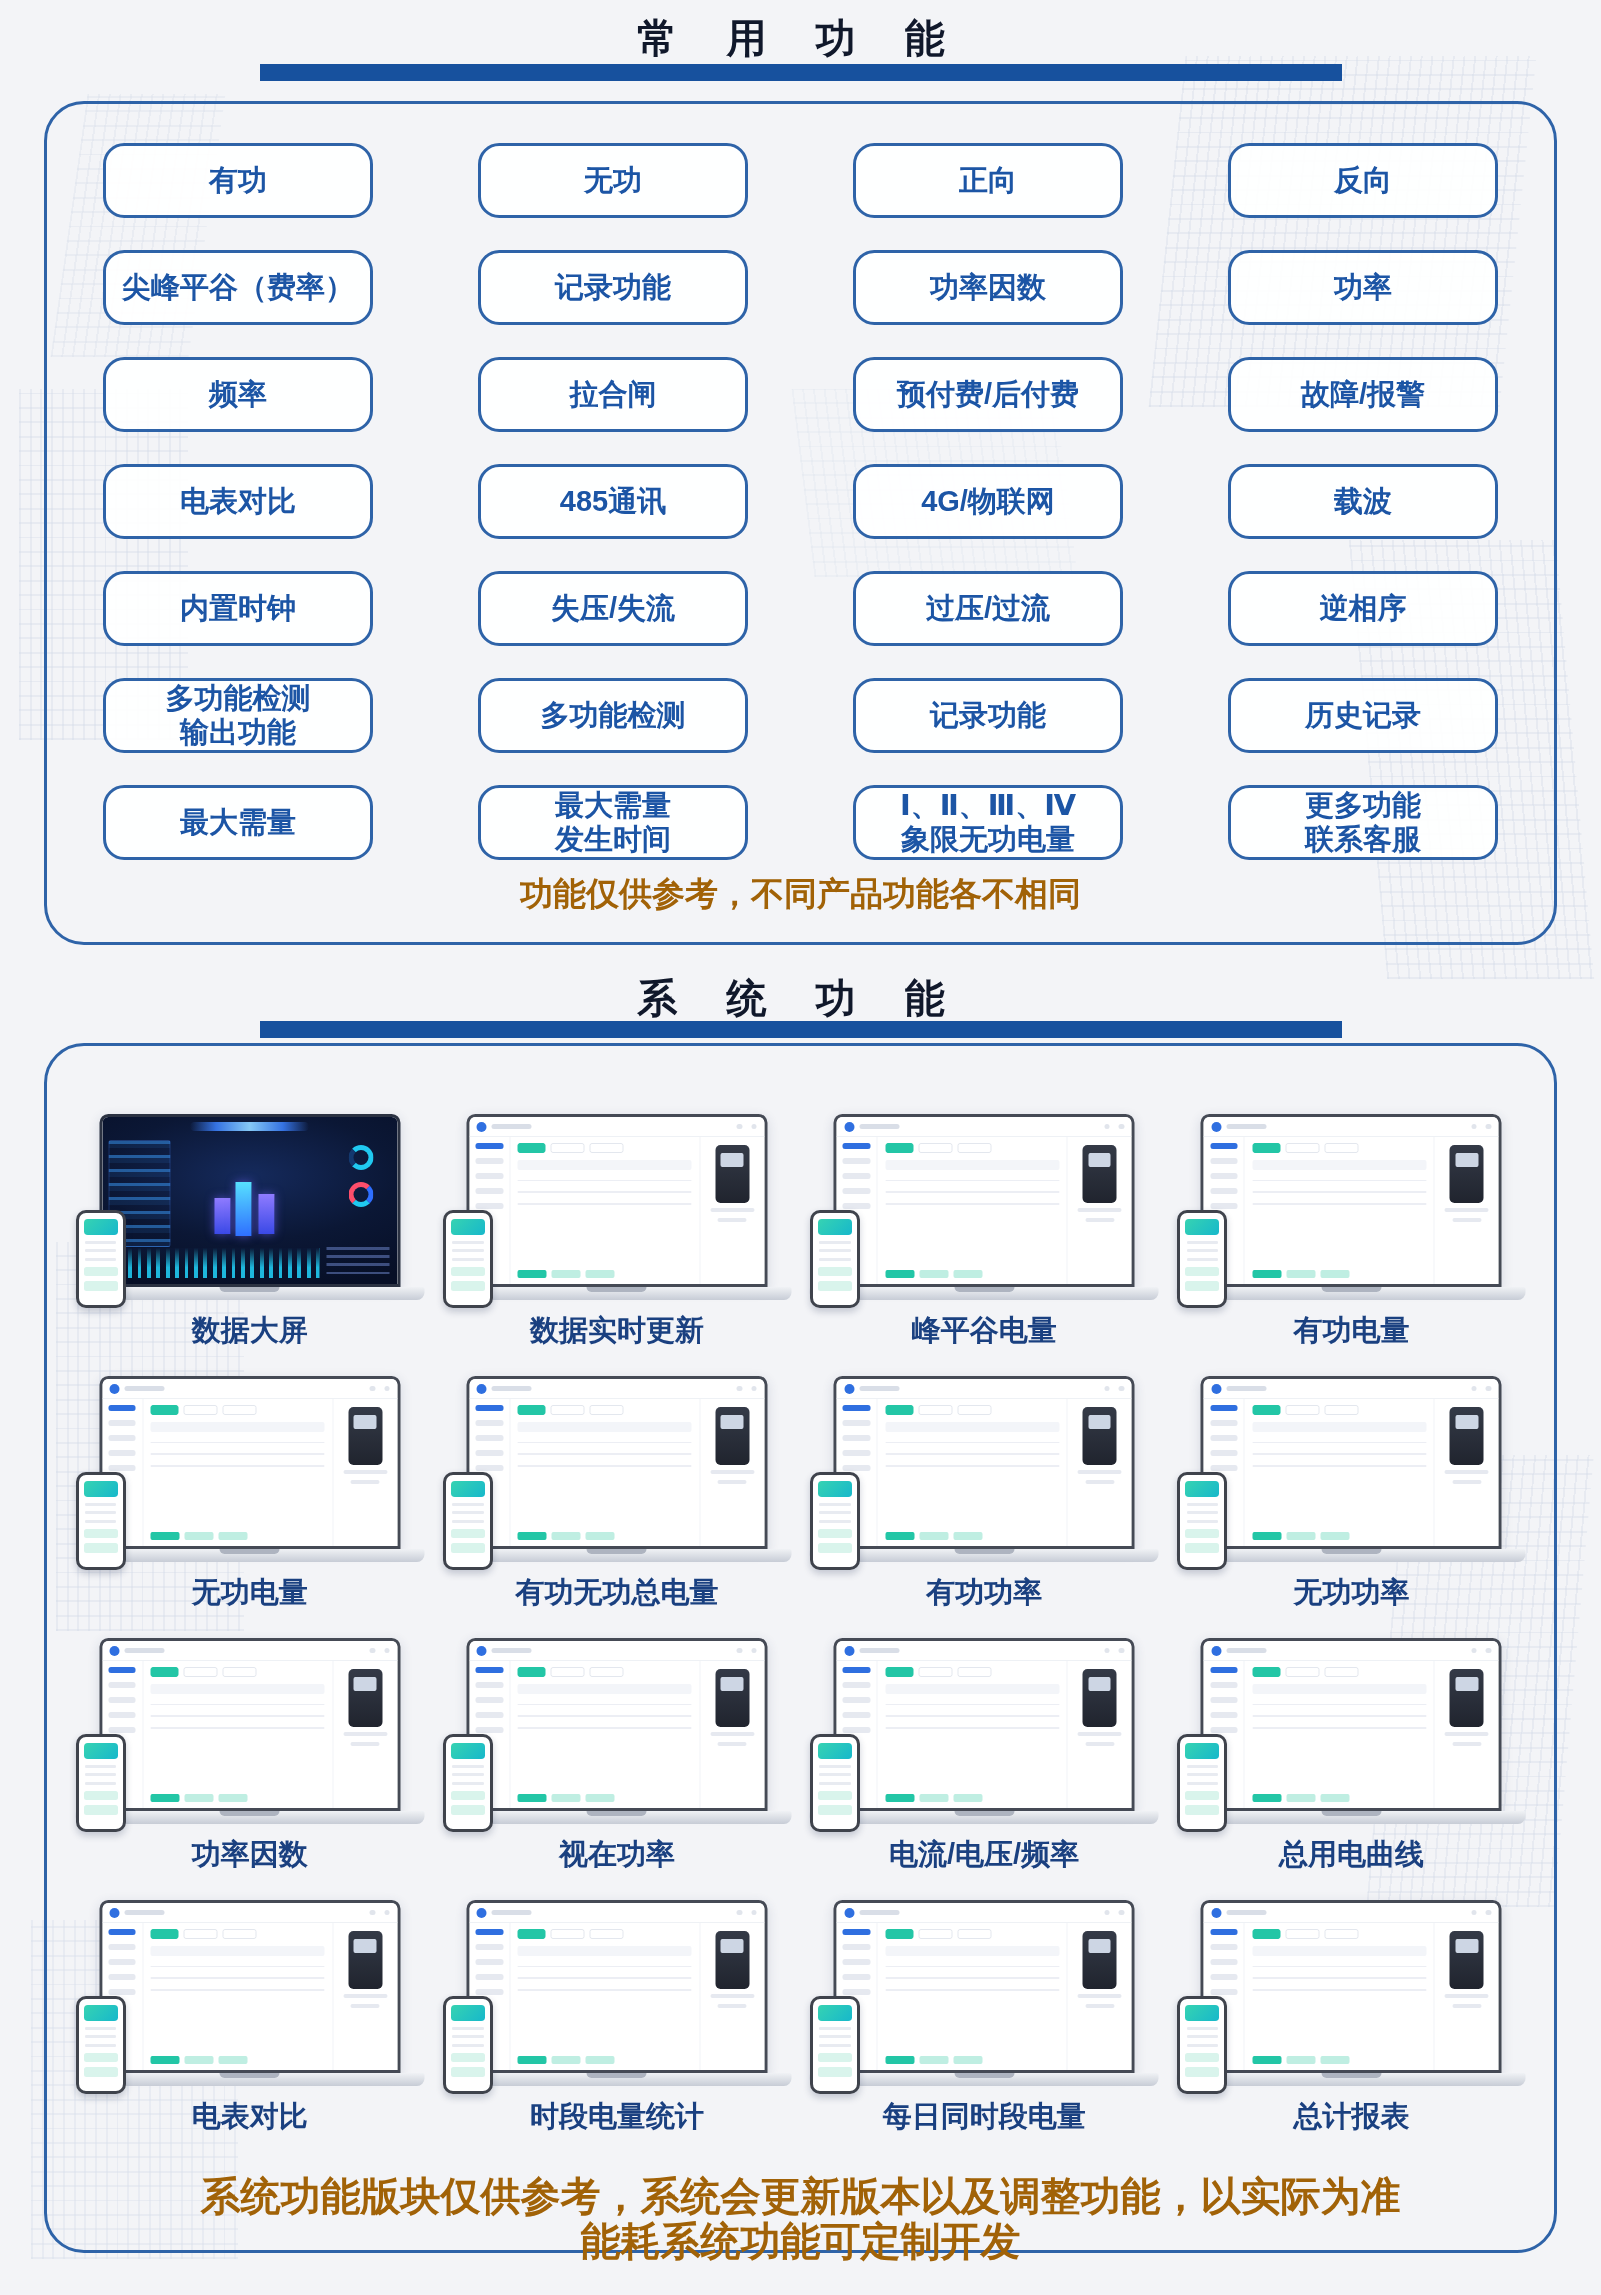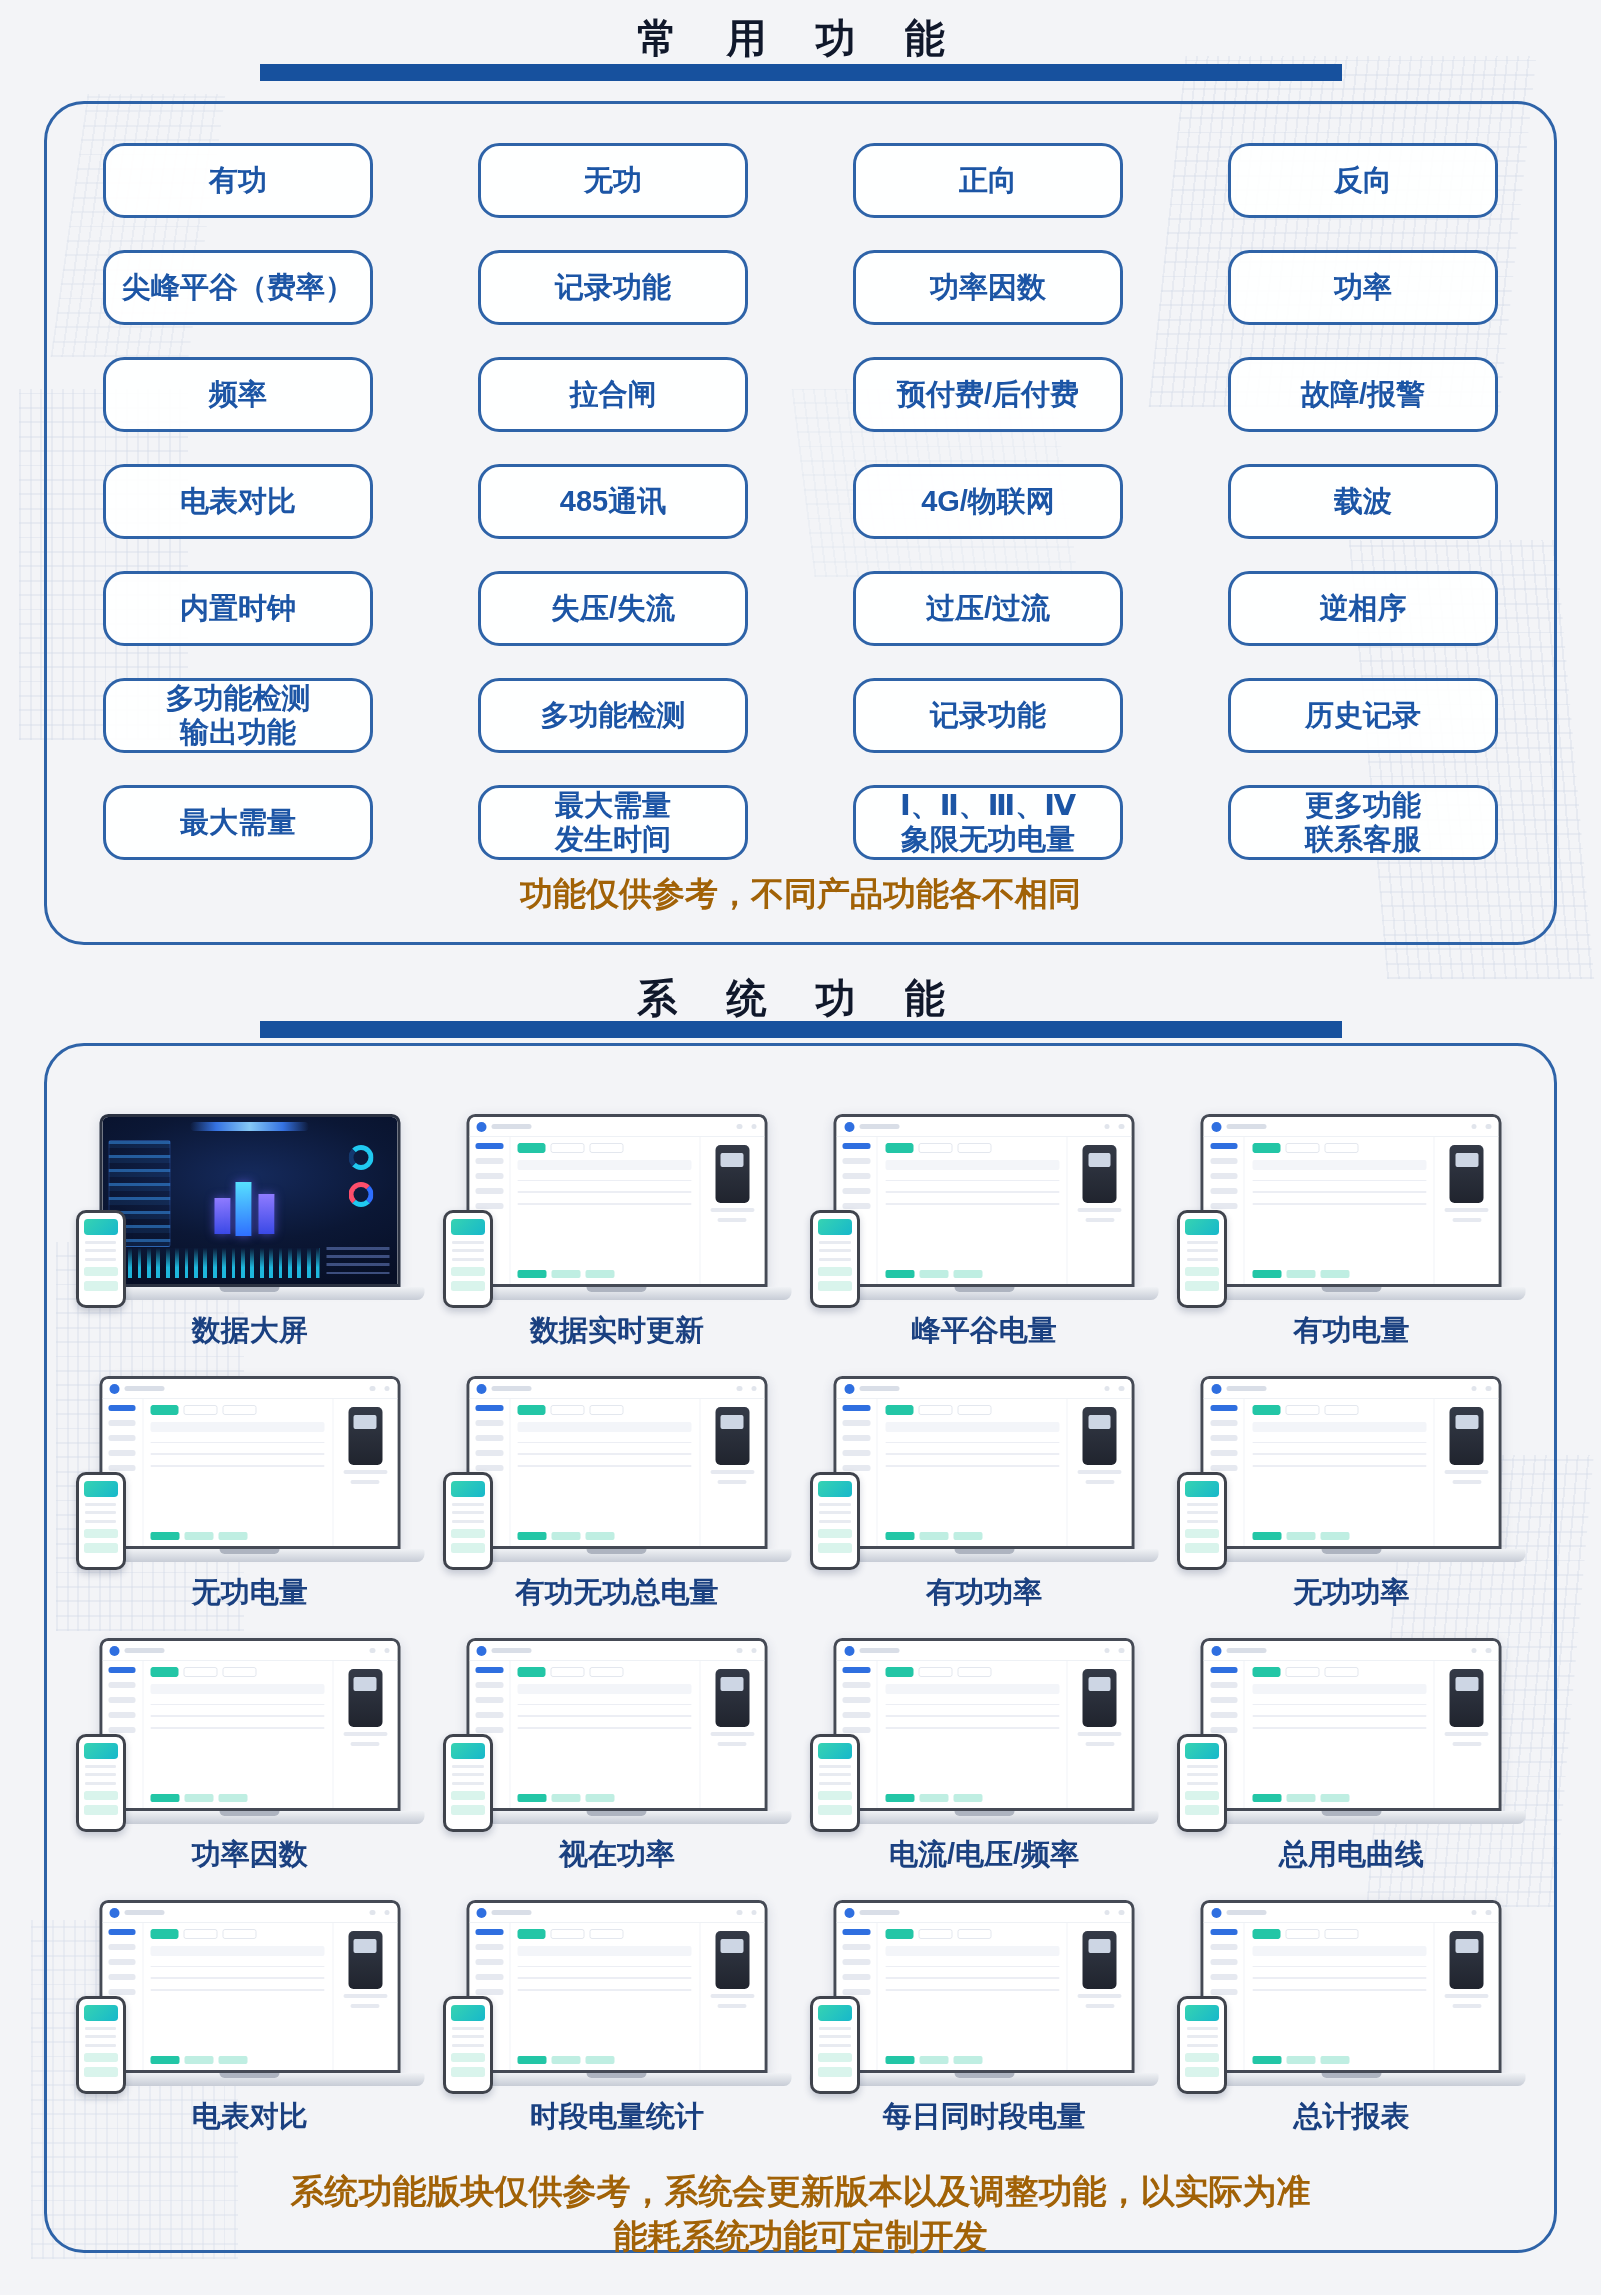--- a/index.html
+++ b/index.html
@@ -157,21 +157,21 @@
   
   .phone{
     position:absolute;left:5px;bottom:2.5px;width:50px;height:98px;z-index:3;
     border:3.8px solid #3f434c;border-radius:10px;background:#fff;box-sizing:border-box;
     overflow:hidden;box-shadow:0 3.1px 7.5px rgba(30,45,80,.22);
   }
   .ph-band{margin:6.3px 5px 5px;height:16.3px;border-radius:3.8px;background:linear-gradient(135deg,#36d3b2,#17b8cb);}
   .ph-line{display:block;height:3.1px;margin:5.6px 6.3px;border-radius:1.3px;background:#e8ebf1;}
   .ph-card{margin:5px 5px 0;height:9.4px;border-radius:2.5px;background:#d9f4ec;}
 
-  #note2a,#note2b{font-size:34px;}
+  #note2a,#note2b{font-size:40px;}
   #note2a{top:1123px;bottom:auto;}
   #note2b{top:1168px;bottom:auto;}
 </style>
 </head>
 <body>
 
 <div class="wm wm1"></div>
 <div class="wm wm2"></div>
 <div class="wm wm3"></div>
 <div class="wm wm4"></div>

